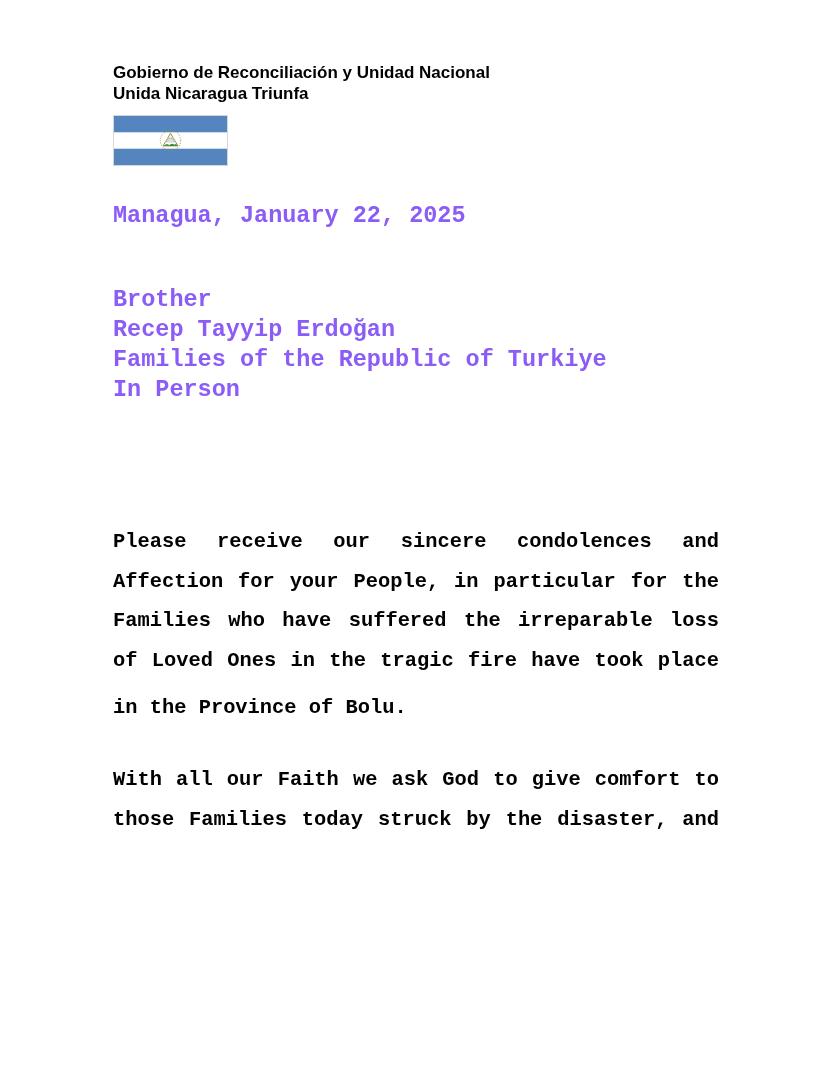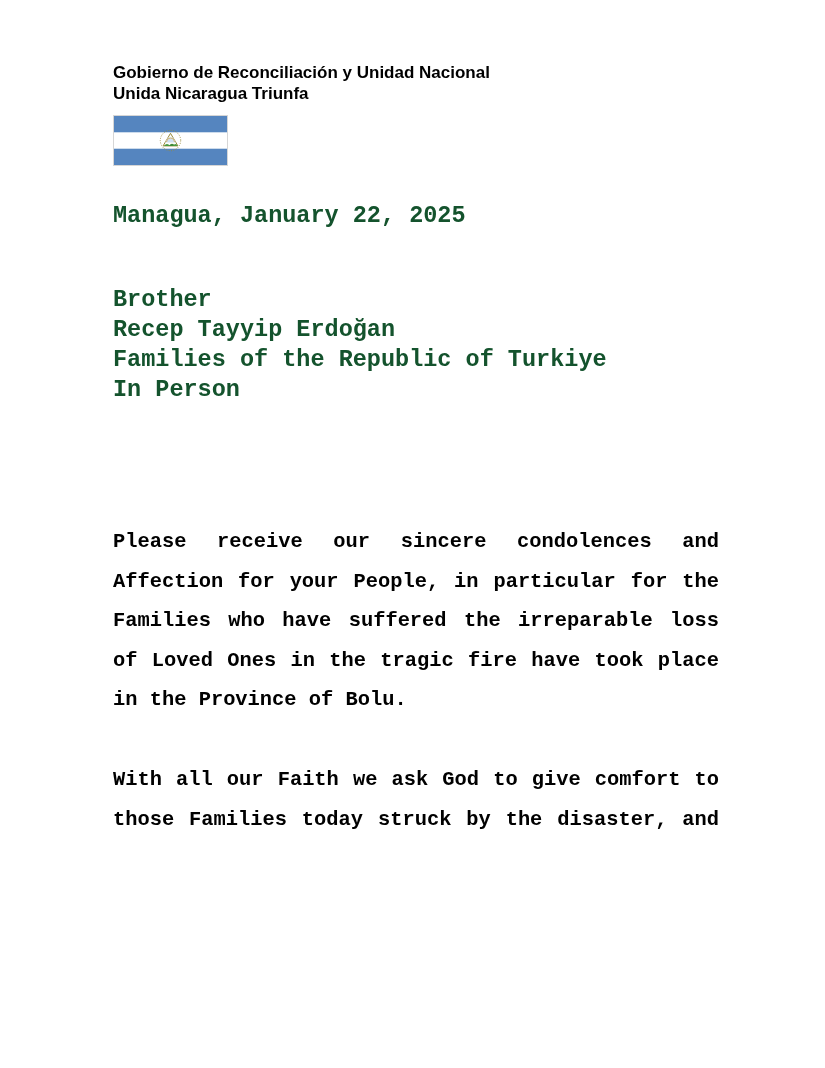--- a/index.html
+++ b/index.html
@@ -34,21 +34,21 @@
     top: 115px;
     width: 113px;
     height: 49px;
     border: 1px solid #d6d6d6;
     box-sizing: content-box;
   }
   .flag svg { display: block; }
   .mono {
     font-family: "Liberation Mono", "DejaVu Sans Mono", monospace;
     font-weight: 700;
-    color: #14532d;
+    color: #8b5cf6;
     white-space: nowrap;
   }
   .dateline {
     position: absolute;
     left: 113px;
     top: 201px;
     font-size: 23.5px;
     line-height: 30px;
   }
   .recipient {
@@ -77,20 +77,21 @@
   }
   .paragraph .jl {
     text-align: justify;
     text-align-last: justify;
     white-space: normal;
   }
   .paragraph .ll {
     text-align: center;
     text-align-last: left;
     white-space: nowrap;
+    margin-top: 8px;
   }
   .para-1 { top: 522px; }
   .para-2 { top: 760px; }
 </style>
 </head>
 <body>
 
 <div class="page">
 
   <div class="gov-header">

